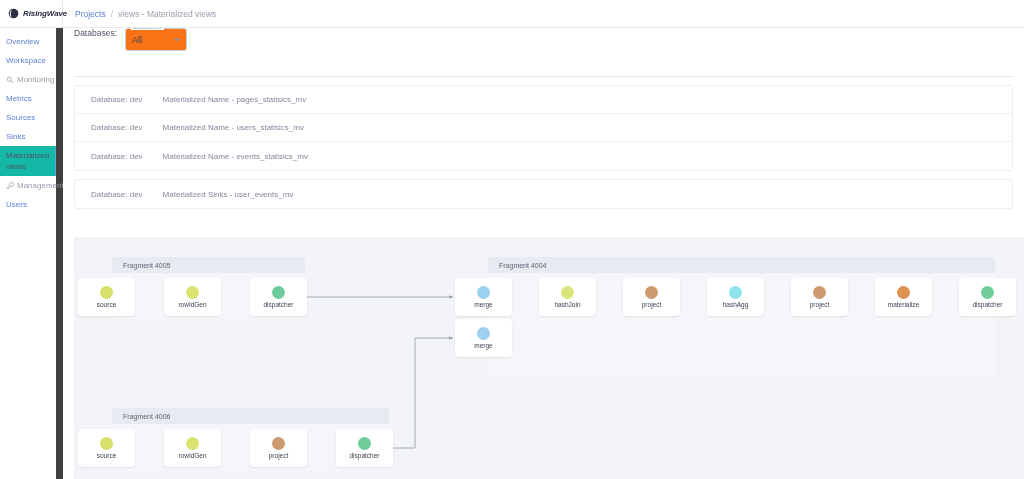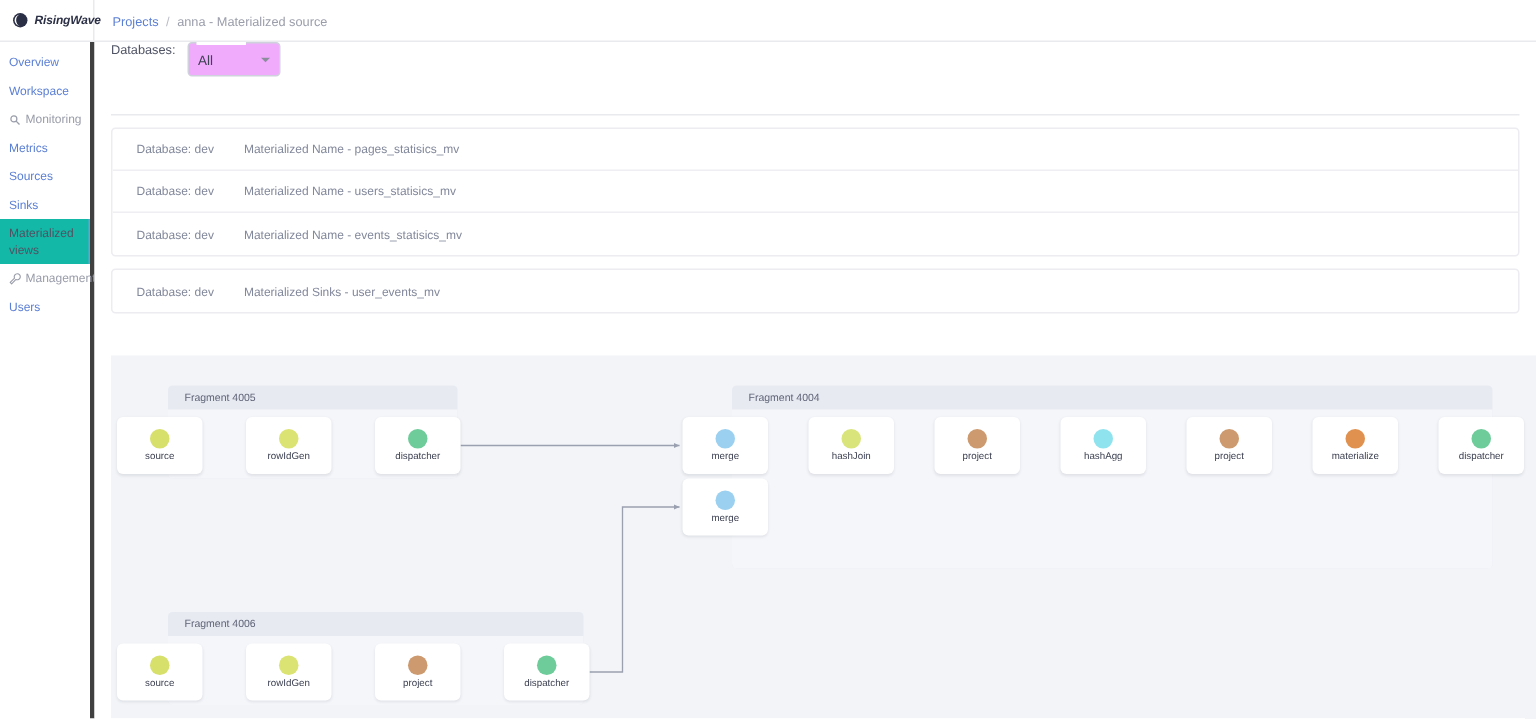--- a/index.html
+++ b/index.html
@@ -35,21 +35,21 @@
     display: flex; align-items: center; gap: 5px;
     padding-left: 12px; font-size: 8.5px;
   }
   .crumb-link { color: #5b7fd4; cursor: pointer; }
   .crumb-sep { color: #b9bcc7; }
   .crumb-current { color: #9a9daa; }
 
   
   .sidebar {
     position: absolute; top: 28px; left: 0; width: 63px; height: 451px;
-    background: #ffffff; border-right: 3px solid #404040;
+    background: #ffffff; border-right: 7px solid #404040;
     padding-top: 4px;
   }
   .nav-item {
     display: block; padding: 4px 6px; font-size: 8px; line-height: 11px;
     color: #5b7fd4; cursor: pointer; position: relative;
   }
   .nav-item.section {
     color: #9a9daa; cursor: default;
     display: flex; align-items: center; gap: 3px;
   }
@@ -71,21 +71,21 @@
 
   .filter-bar {
     height: 48px; display: flex; align-items: flex-start;
     padding: 0 0 0 11px; gap: 8px;
   }
   .filter-label { font-size: 8.5px; color: #4f5364; }
   .select-box {
     position: relative; width: 62px; height: 23px;
     border: 1px solid #cfd2dc; border-radius: 3px;
     display: flex; align-items: center; padding: 0 6px;
-    cursor: pointer; background: #f0abfc;
+    cursor: pointer; background: #f97316;
   }
   .select-legend {
     position: absolute; top: -5px; left: 5px; background: #fff;
     padding: 0 2px; font-size: 6px; color: #9a9daa;
   }
   .select-value { font-size: 9px; color: #3d4152; }
   .select-caret {
     position: absolute; right: 6px; top: 50%; transform: translateY(-50%);
     width: 0; height: 0;
     border-left: 3px solid transparent; border-right: 3px solid transparent;
@@ -148,21 +148,21 @@
     <div class="logo-wrap">
       <svg class="logo-mark" viewBox="0 0 16 16">
         <circle cx="8" cy="8" r="7" fill="#2b2f45"></circle>
         <path d="M8 2.5 A5.5 5.5 0 0 0 8 13.5 A4 5.5 0 0 1 8 2.5 Z" fill="#ffffff"></path>
       </svg>
       <span class="logo-text">RisingWave</span>
     </div>
     <div class="breadcrumb">
       <span class="crumb-link">Projects</span>
       <span class="crumb-sep">/</span>
-      <span class="crumb-current">anna - Materialized source</span>
+      <span class="crumb-current">views - Materialized views</span>
     </div>
   </div>
 
   <div class="sidebar" id="sidebar">
       <div class="nav-item"><span>Overview</span></div>
       <div class="nav-item"><span>Workspace</span></div>
       <div class="nav-item section">
         <span>
           <svg class="sec-icon" viewBox="0 0 16 16">
             <circle cx="6.5" cy="6.5" r="4" fill="none" stroke="#9a9daa" stroke-width="1.6"></circle>

